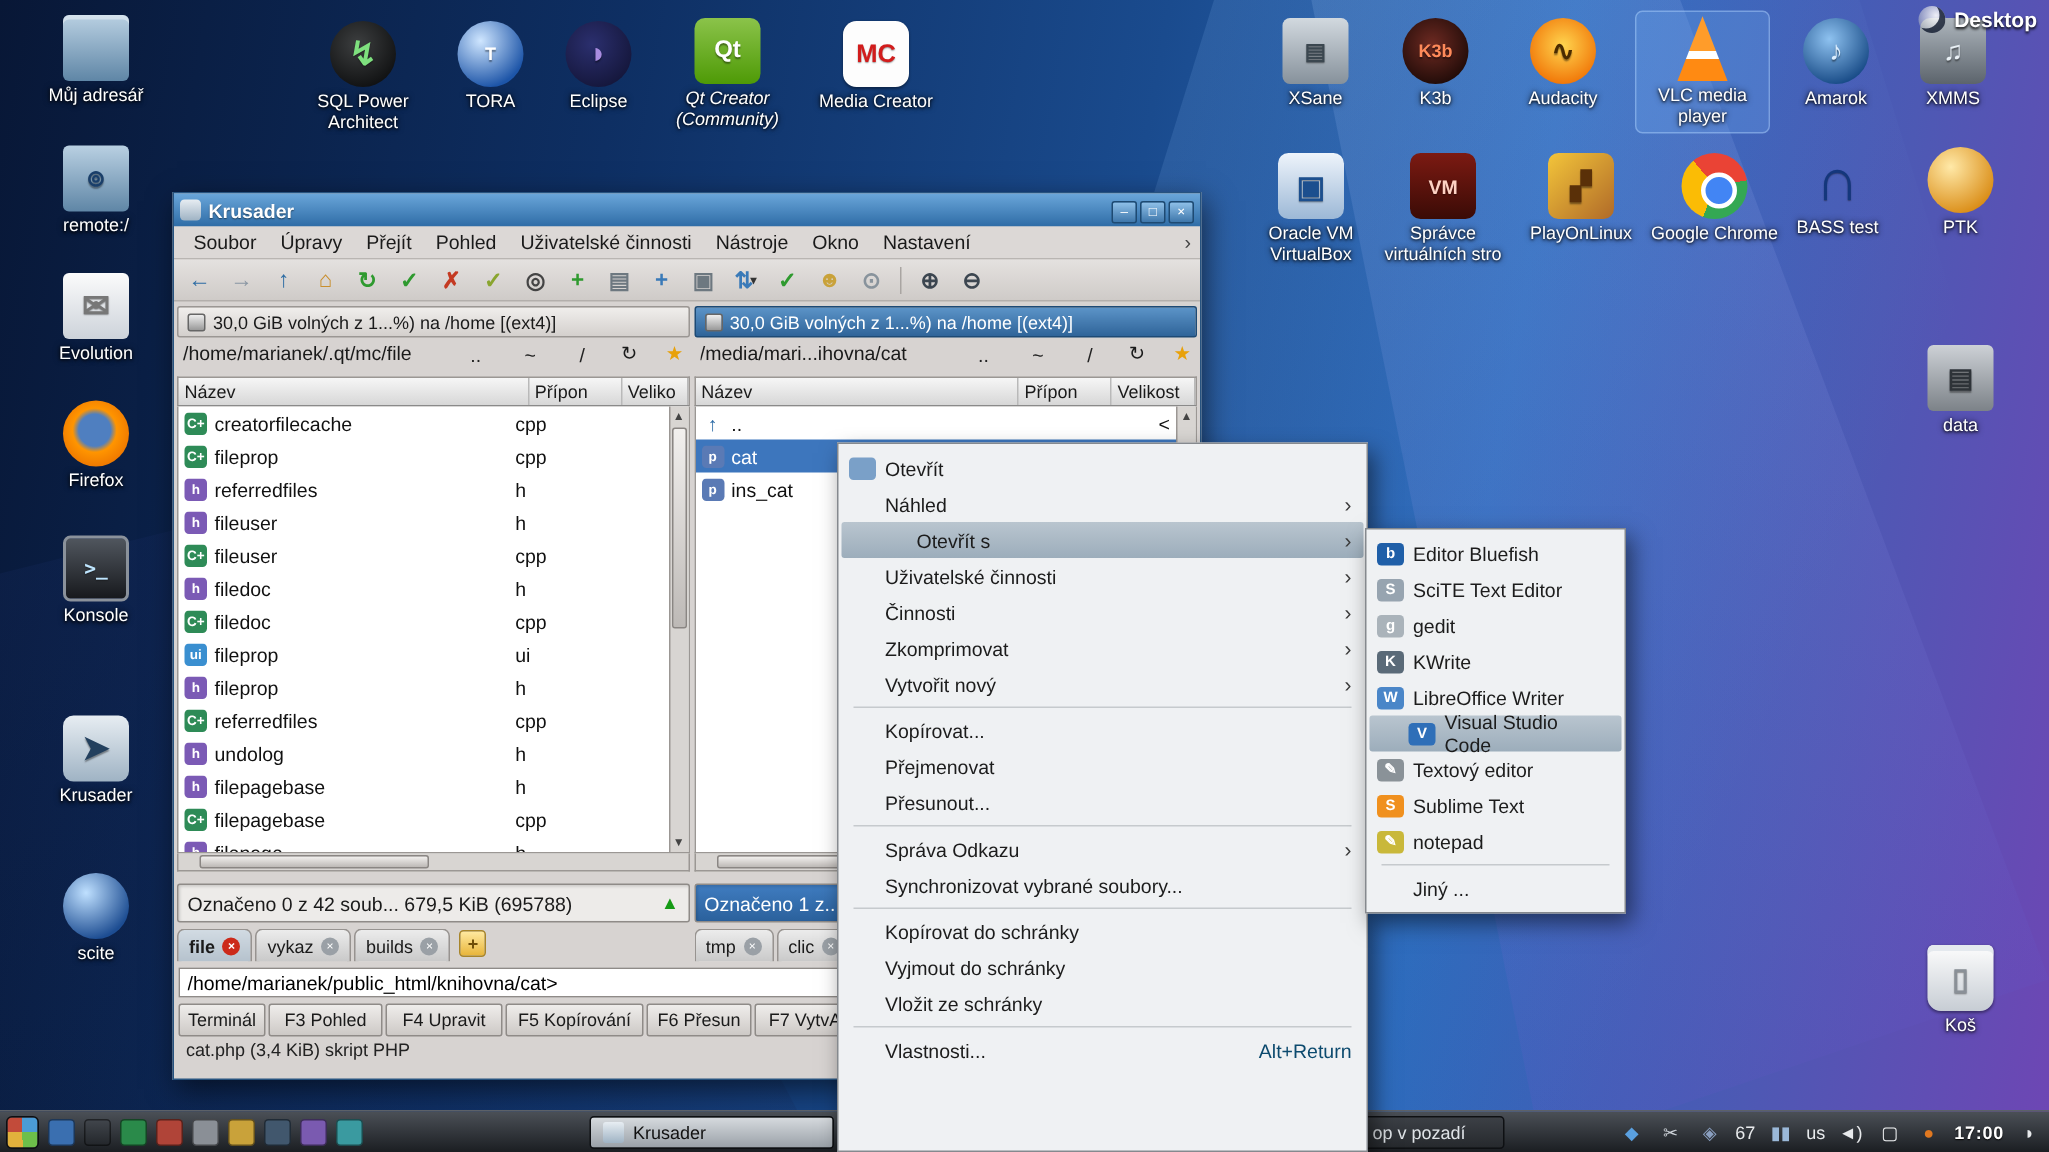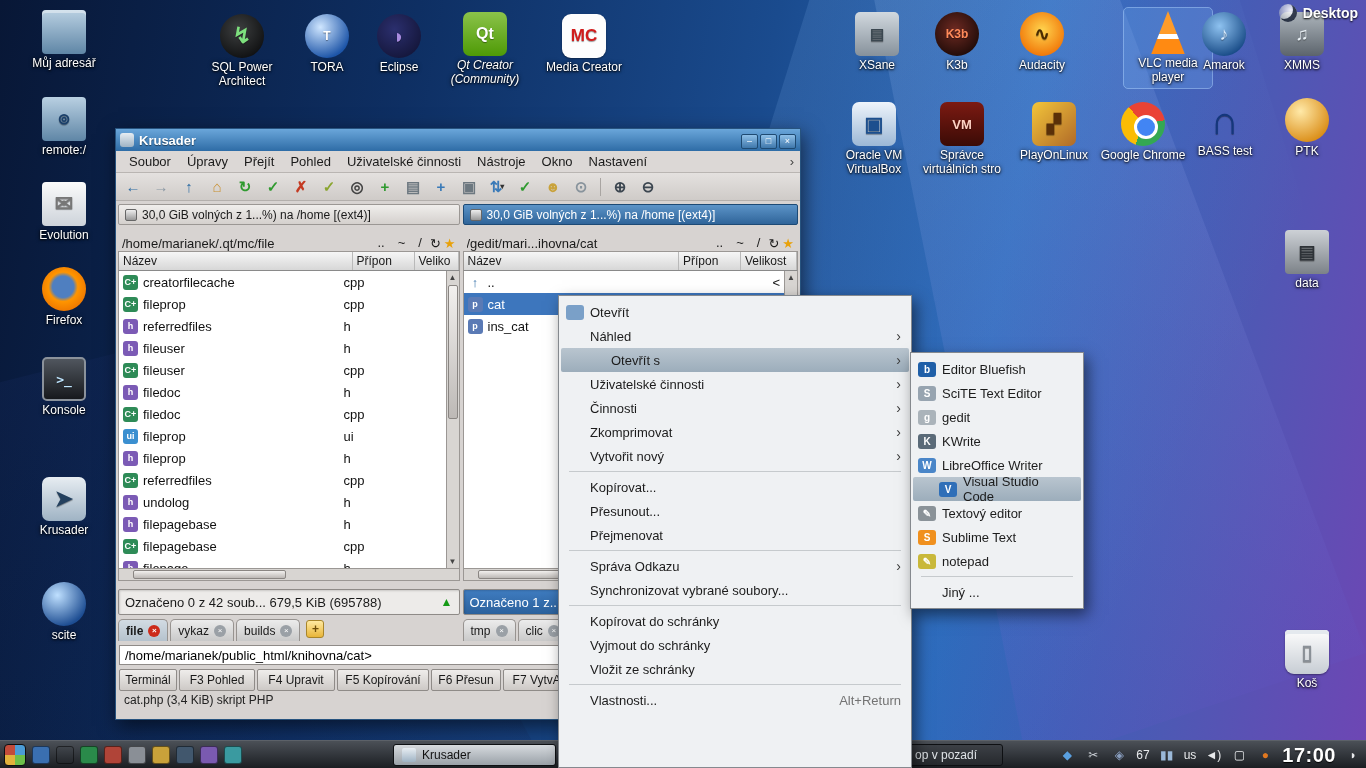--- a/index.html
+++ b/index.html
@@ -66,21 +66,21 @@
   .tb-sep { width:1px; height:18px; background:#a9a5a2; margin:0 4px; }
   .tb-dd { font-size:8px; margin-left:-2px; color:#333; }
 
   .panes { display:flex; gap:3px; padding:3px 2px 0; flex:none; }
   .pane { display:flex; flex-direction:column; }
   .pane.left { width:342px; } .pane.right { width:336px; }
   .disk { height:21px; margin-bottom:3px; display:flex; align-items:center; gap:5px; padding:0 6px; font-size:12px;
           background:linear-gradient(#f0eeec,#d4d0cd); border:1px solid #9b9794; border-radius:2px; white-space:nowrap; overflow:hidden; }
   .disk.active { background:linear-gradient(#5c94c8,#2f6499); color:#fff; border-color:#1d4a75; }
   .disk-ico { width:12px; height:12px; flex:none; background:linear-gradient(#eee,#999); border-radius:2px; border:1px solid #666; }
-  .crumb { height:23px; display:flex; align-items:flex-end; gap:3px; padding:0 4px; font-size:13px; white-space:nowrap; }
+  .crumb { height:23px; display:flex; align-items:flex-start; gap:19px; padding:0 4px; font-size:13px; white-space:nowrap; }
   .cpath { flex:1; overflow:hidden; text-overflow:ellipsis; }
   .cbtn { padding:1px 5px; color:#222; }
   .c-ico { font-size:13px; }
   .star { color:#e8a10a; }
   .lhead { height:20px; display:grid; background:linear-gradient(#f6f6f6,#d7d7d7); border:1px solid #9b9794; border-bottom:1px solid #8a8a8a; font-size:12px; }
   .pane.left .lhead, .pane.left .frow { grid-template-columns:1fr 62px 44px; }
   .pane.right .lhead, .pane.right .frow { grid-template-columns:1fr 62px 56px; }
   .hcell { display:flex; align-items:center; padding:0 4px; border-right:1px solid #b9b9b9; overflow:hidden; white-space:nowrap; }
   .listwrap { display:flex; border:1px solid #9b9794; border-top:none; background:#fff; height:298px; }
   .flist { flex:1; overflow:hidden; }
@@ -114,38 +114,38 @@
   
   .cmenu { position:absolute; left:558px; top:295px; width:354px; height:473px; background:#eff1f3; border:1px solid #85898e;
            box-shadow:4px 6px 14px rgba(0,0,0,.5); padding:4px 2px; z-index:200; font-size:13px; color:#1c1c1c; }
   .smenu { position:absolute; left:910px; top:352px; width:174px; background:#eff1f3; border:1px solid #85898e;
            box-shadow:4px 6px 14px rgba(0,0,0,.5); padding:4px 2px; z-index:210; font-size:13px; color:#1c1c1c; }
   .mi { display:flex; align-items:center; height:24px; padding:0 8px 0 5px; border-radius:2px; }
   .mi.hl { background:linear-gradient(#b9c5cf,#9cadbb);padding-left:26px; }
   .mi-ic { width:18px; height:15px; margin-right:6px; flex:none; border-radius:3px; display:flex; align-items:center; justify-content:center; font-size:10px; font-weight:bold; color:#fff; }
   .mi-sp { width:24px; flex:none; }
   .mi-arrow { margin-left:auto; color:#3c3c3c; font-size:14px; }
-  .mi-short { margin-left:auto; color:#737373; }
+  .mi-short { margin-left:auto; color:#0c4a6e; }
   .msep { height:1px; background:#c6cacd; margin:3px 8px; }
 
   
   .taskbar { position:absolute; left:0; bottom:0; width:1366px; height:28px; background:linear-gradient(#4b5057,#1b1e22);
              border-top:1px solid #5c6168; z-index:150; display:flex; align-items:center; }
   .tb-left { display:flex; align-items:center; gap:6px; padding-left:4px; }
   .kickoff { width:22px; height:22px; border-radius:4px; background:conic-gradient(#4b9cd6 0 90deg,#6dbf4a 90deg 180deg,#e2b13c 180deg 270deg,#c24b3a 270deg 360deg); border:1px solid #0d0f12; }
   .ql { width:18px; height:18px; border-radius:3px; border:1px solid rgba(0,0,0,.5); }
   .task { position:absolute; top:3px; height:22px; display:flex; align-items:center; gap:6px; padding:0 8px; font-size:12px;
           border:1px solid #0e1013; border-radius:3px; overflow:hidden; white-space:nowrap; }
   .task.active { left:393px; width:163px; background:linear-gradient(#d6dade,#9aa1a8); color:#111; }
   .task.bg { left:906px; width:97px; background:linear-gradient(#3c4046,#26292d); color:#dfe3e7; }
   .task-ico { width:14px; height:14px; background:linear-gradient(#e7edf2,#9fb3c4); border-radius:2px; flex:none; }
   .tray { position:absolute; right:4px; top:0; height:28px; display:flex; align-items:center; gap:8px; }
   .tray-ic { width:18px; height:18px; display:flex; align-items:center; justify-content:center; font-size:12px; border-radius:3px; color:#e8eaec; }
   .tray-txt { color:#e8eaec; font-size:12px; }
-  .clock { color:#fff; font-size:20px; font-weight:bold; letter-spacing:.5px; text-shadow:0 1px 1px #000; }
+  .clock { color:#fff; font-size:12px; font-weight:bold; letter-spacing:.5px; text-shadow:0 1px 1px #000; }
 </style>
 </head>
 <body>
 
 <div class="desktop">
   <div class="wshape ws1"></div>
   <div class="wshape ws2"></div>
   <div class="wshape ws3"></div>
 
   <div id="desktop-icons">
@@ -178,21 +178,21 @@
         <div class="dlabel">XSane</div>
       </div>
       <div class="dicon-wrap" style="left: 913px; top: 10px;">
         <div class="dicon i-k3b">K3b</div>
         <div class="dlabel">K3b</div>
       </div>
       <div class="dicon-wrap" style="left: 998px; top: 10px;">
         <div class="dicon i-audacity">∿</div>
         <div class="dlabel">Audacity</div>
       </div>
-      <div class="dicon-wrap selected" style="left: 1124px; top: 8px;">
+      <div class="dicon-wrap selected" style="left: 1091px; top: 8px;">
         <div class="dicon i-vlc"></div>
         <div class="dlabel">VLC media player</div>
       </div>
       <div class="dicon-wrap" style="left: 1180px; top: 10px;">
         <div class="dicon i-amarok">♪</div>
         <div class="dlabel">Amarok</div>
       </div>
       <div class="dicon-wrap" style="left: 1258px; top: 10px;">
         <div class="dicon i-xmms">♫</div>
         <div class="dlabel">XMMS</div>
@@ -458,21 +458,21 @@
             </div>
             <span class="newtab">+</span>
           </div>
         </div>
       <div class="pane right" id="pane-right">
           <div class="disk active">
             <span class="disk-ico"></span>
             <span class="disk-text">30,0 GiB volných z 1...%) na /home [(ext4)]</span>
           </div>
           <div class="crumb">
-            <span class="cpath">/gedit/mari...ihovna/cat</span>
+            <span class="cpath">/media/mari...ihovna/cat</span>
             <span class="cbtn">..</span>
             <span class="cbtn">~</span>
             <span class="cbtn">/</span>
             <span class="c-ico">↻</span>
             <span class="c-ico star">★</span>
           </div>
           <div class="lhead">
             <span class="hcell">Název</span>
             <span class="hcell">Přípon</span>
             <span class="hcell">Velikost</span>
@@ -572,25 +572,25 @@
         <span>Vytvořit nový</span>
         <span class="mi-arrow">›</span>
       </div>
       <div class="msep"></div>
       <div class="mi">
         <span class="mi-sp"></span>
         <span>Kopírovat...</span>
       </div>
       <div class="mi">
         <span class="mi-sp"></span>
+        <span>Přejmenovat</span>
+      </div>
+      <div class="mi">
+        <span class="mi-sp"></span>
         <span>Přesunout...</span>
-      </div>
-      <div class="mi">
-        <span class="mi-sp"></span>
-        <span>Přejmenovat</span>
       </div>
       <div class="msep"></div>
       <div class="mi">
         <span class="mi-sp"></span>
         <span>Správa Odkazu</span>
         <span class="mi-arrow">›</span>
       </div>
       <div class="mi">
         <span class="mi-sp"></span>
         <span>Synchronizovat vybrané soubory...</span>

